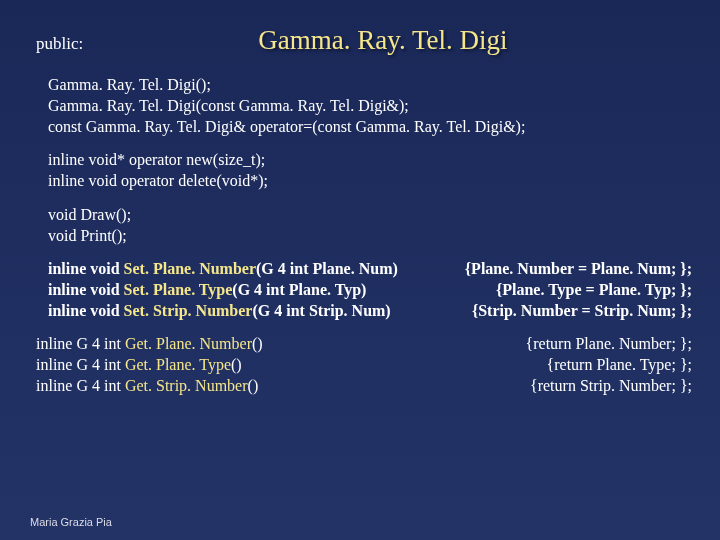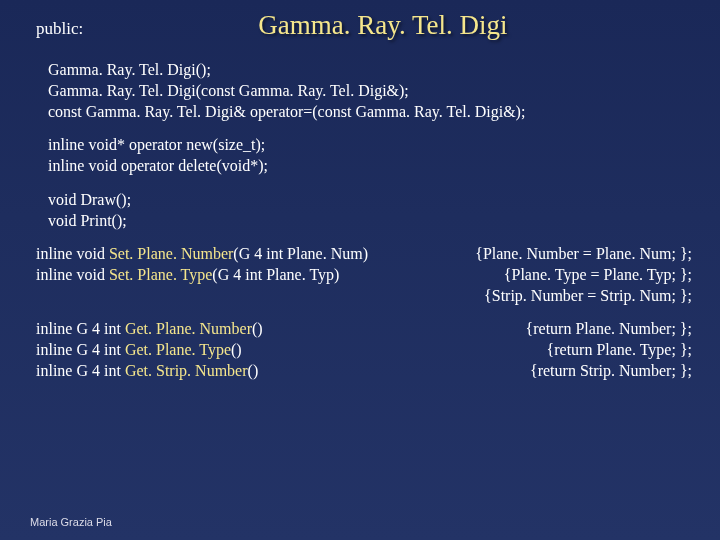--- a/index.html
+++ b/index.html
@@ -5,21 +5,21 @@
   * { box-sizing: border-box; margin: 0; padding: 0; }
   body {
     width: 720px;
     height: 540px;
     background: linear-gradient(to bottom, #1a2858 0%, #1e2d5e 40%, #233366 100%);
     font-family: "Times New Roman", serif;
     color: #ffffff;
     overflow: hidden;
   }
   .slide {
-    padding: 3px 28px 10px 36px;
+    padding: 18px 28px 10px 36px;
     height: 100%;
     position: relative;
   }
   .header-row {
     display: flex;
     align-items: baseline;
     margin-bottom: 18px;
   }
   .public-label {
     font-size: 17px;
@@ -80,30 +80,31 @@
   <div class="block">
     <div class="line"><span>inline void* operator </span><span>new</span><span>(size_t);</span></div>
     <div class="line"><span>inline void  operator </span><span>delete</span><span>(void*);</span></div>
   </div>
 
   <div class="block">
     <div class="line"><span>void </span><span>Draw</span><span>();</span></div>
     <div class="line"><span>void </span><span>Print</span><span>();</span></div>
   </div>
 
-  <div class="block two-col" style="margin-left:0;">
+  <div class="block two-col" style="margin-left:12px;font-weight:bold;">
     <div class="line">
       <span class="lhs"><span>inline void </span><span class="yellow">Set. Plane. Number</span><span>(G 4 int Plane. Num)</span></span>
       <span class="rhs">{Plane. Number = Plane. Num; };</span>
     </div>
     <div class="line">
       <span class="lhs"><span>inline void </span><span class="yellow">Set. Plane. Type</span><span>(G 4 int Plane. Typ)</span></span>
       <span class="rhs">{Plane. Type = Plane. Typ; };</span>
     </div>
     <div class="line">
+      <span class="lhs"><span>inline void </span><span class="yellow">Set. Strip. Number</span><span>(G 4 int Strip. Num)</span></span>
       <span class="rhs">{Strip. Number = Strip. Num; };</span>
     </div>
   </div>
 
   <div class="block two-col" style="margin-left:0;">
     <div class="line">
       <span class="lhs"><span>inline G 4 int </span><span class="yellow">Get. Plane. Number</span><span>()</span></span>
       <span class="rhs">{return Plane. Number; };</span>
     </div>
     <div class="line">

